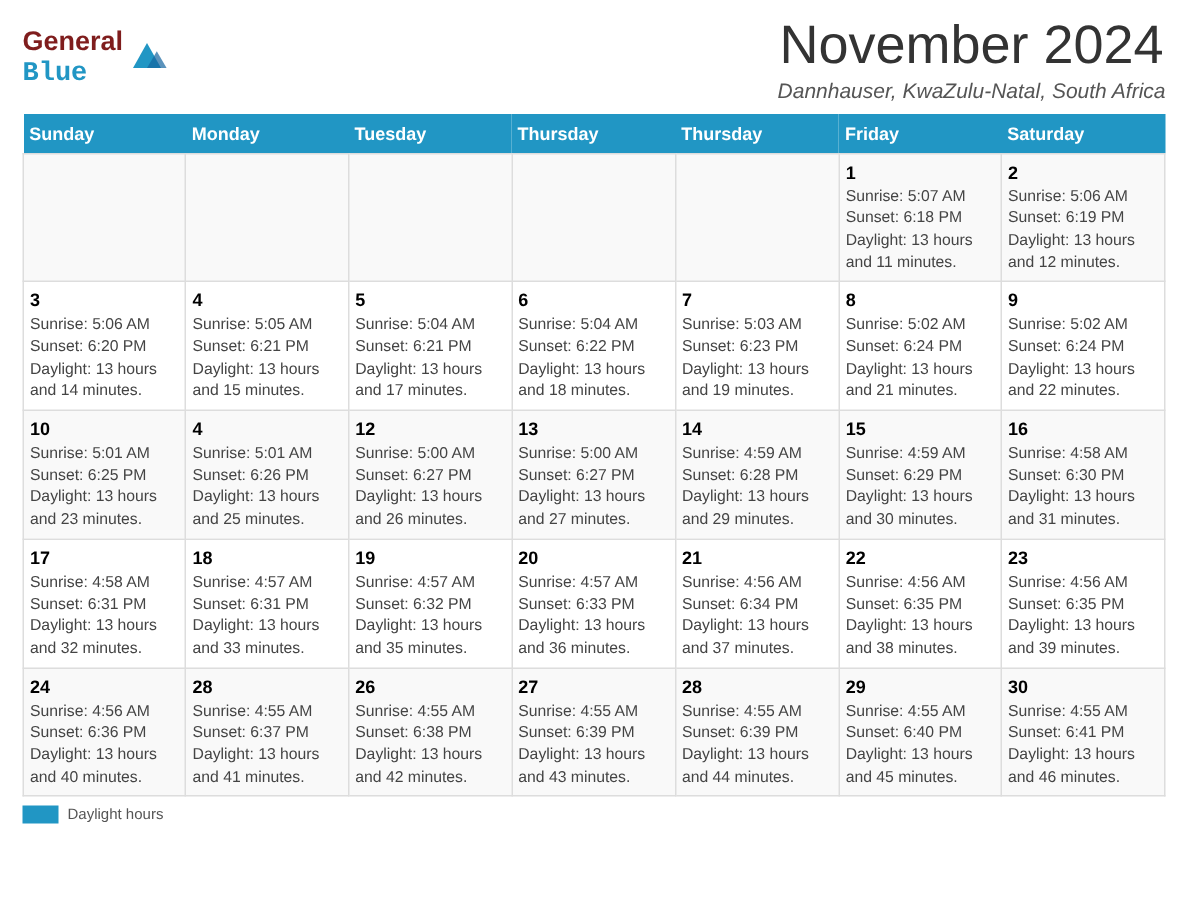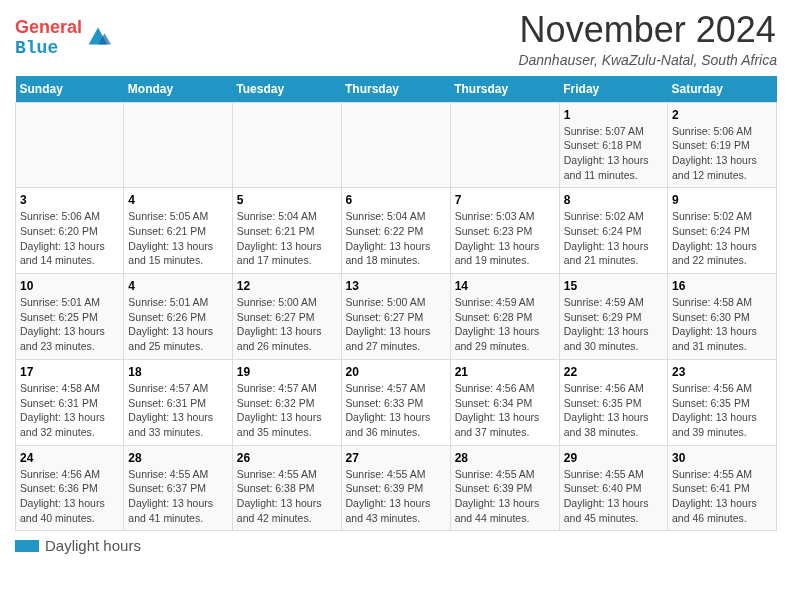--- a/index.html
+++ b/index.html
@@ -21,21 +21,21 @@
       align-items: center;
       margin-top: 8px;
     }
     .logo-text {
       font-size: 18px;
       font-weight: bold;
       color: #333;
       line-height: 1.1;
     }
     .logo-text span {
-      color: #ef4444;
+      color: #7f1d1d;
     }
     .logo-icon {
       width: 28px;
       height: 22px;
       margin-left: 2px;
       margin-top: -4px;
     }
     .title-block {
       text-align: right;
     }
@@ -92,21 +92,21 @@
       line-height: 1.4;
     }
     .empty-cell {
       background: #f9f9f9;
     }
     .footer-row {
       display: flex;
       justify-content: flex-start;
       align-items: center;
       margin-top: 6px;
-      font-size: 15px;
+      font-size: 10px;
       color: #555;
     }
     .footer-swatch {
       width: 24px;
       height: 12px;
       background: #2196c4;
       display: inline-block;
       margin-right: 6px;
       vertical-align: middle;
     }

